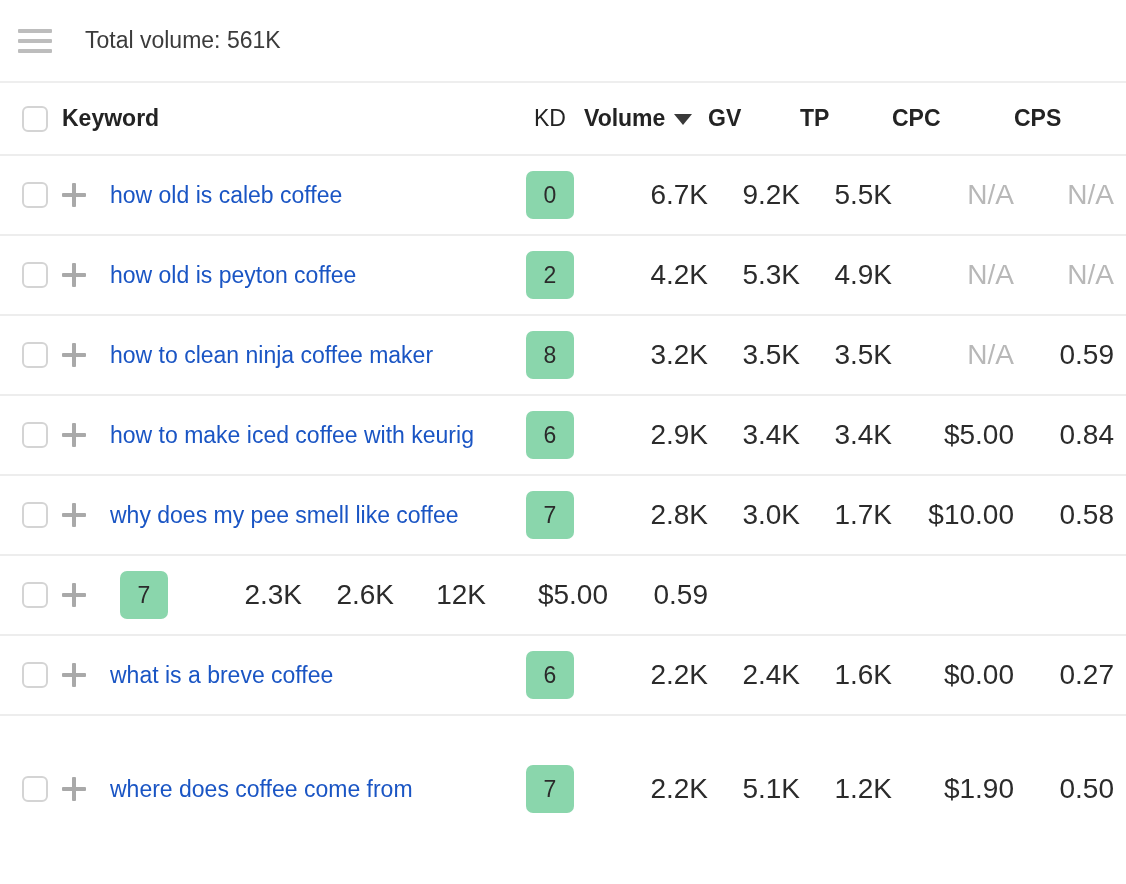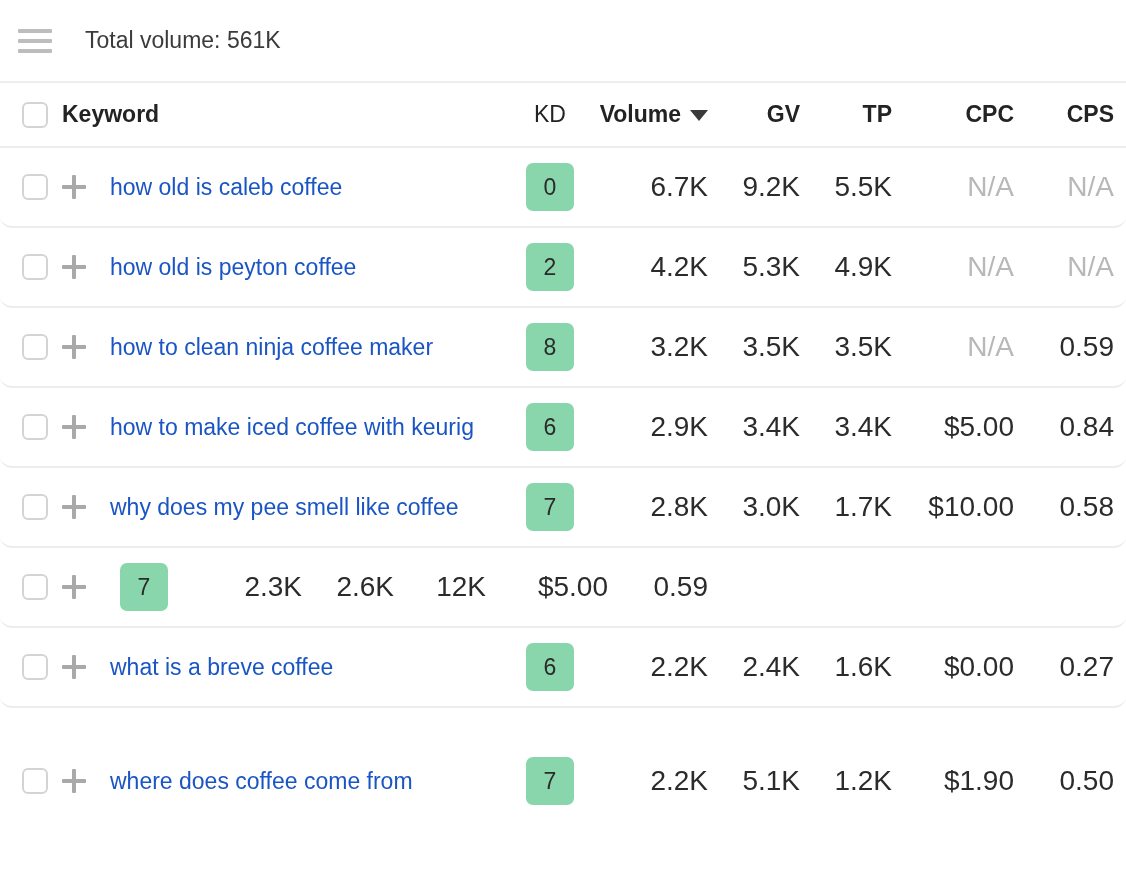--- a/index.html
+++ b/index.html
@@ -62,29 +62,28 @@
     width: 1126px;
   }
   .row {
     display: flex;
     align-items: flex-start;
     box-sizing: border-box;
     padding-left: 22px;
     padding-right: 12px;
   }
   .header-row {
-    height: 65px;
+    height: 73px;
     align-items: center;
     border-bottom: 2px solid #ededed;
   }
   .data-row {
     min-height: 80px;
     align-items: center;
     border-bottom: 2px solid #ededed;
-    border-radius: 12px;
   }
   .data-row:last-child { border-bottom: none; margin-top: 33px; }
 
   .c-check {
     flex: 0 0 40px;
     display: flex;
     align-items: center;
   }
   .checkbox {
     width: 26px;
@@ -172,21 +171,20 @@
 
   .num {
     text-align: right;
     font-size: 28px;
     color: #2b2b2b;
     white-space: nowrap;
   }
   .num.na { color: #b8b8b8; }
 
   .head-cell {
-    text-align: right;
     font-size: 23px;
     font-weight: bold;
     color: #232323;
     white-space: nowrap;
     cursor: pointer;
   }
   .sort-caret {
     display: inline-block;
     width: 0; height: 0;
     margin-left: 9px;

